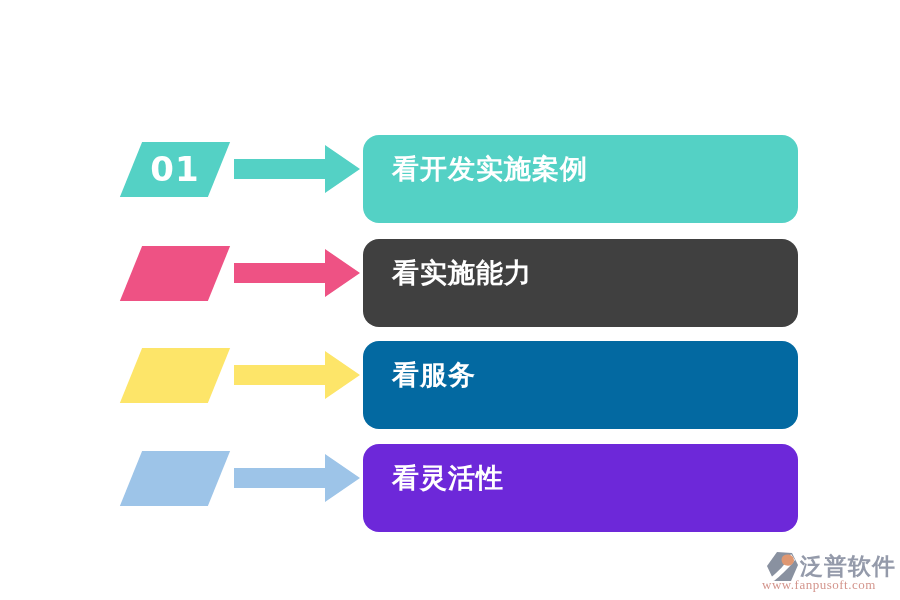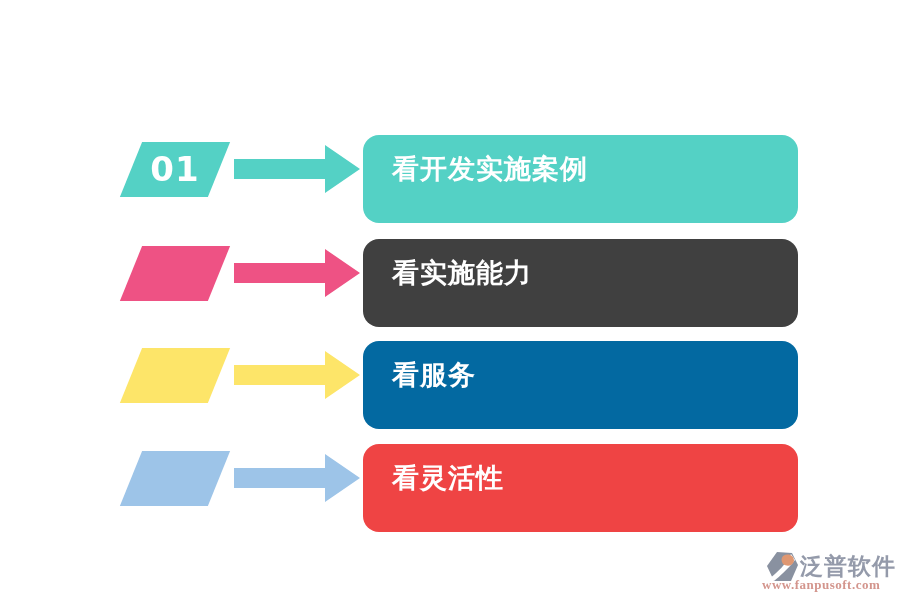--- a/index.html
+++ b/index.html
@@ -34,21 +34,21 @@
   }
   .bar span{padding-left:29px;}
 
   .watermark{position:absolute;left:745px;top:548px;width:155px;height:48px;opacity:0.92;}
   .wm-icon{position:absolute;left:22px;top:3px;width:31px;height:32px;display:block;}
   .wm-brand{
     position:absolute;left:55px;top:3px;font-size:23px;font-weight:bold;
     letter-spacing:1px;white-space:nowrap;
   }
   .wm-url{
-    position:absolute;left:17px;top:29px;font-size:13px;font-weight:bold;
+    position:absolute;left:17px;top:29px;font-size:13px;font-weight:normal;
     letter-spacing:0.5px;white-space:nowrap;
     font-family:"Liberation Serif","DejaVu Serif",serif;
   }
 </style>
 </head>
 <body>
 
 <div class="canvas">
 
   <div class="step-row row-0">
@@ -80,21 +80,21 @@
     <div class="bar" style="background-color: #0369a1;">
       <span>看服务</span>
     </div>
   </div>
 
   <div class="step-row row-3">
     <div class="para" style="background-color: rgb(157, 196, 232);"></div>
     <svg class="arrow" viewBox="0 0 126 48" preserveAspectRatio="none">
       <polygon points="0,14 91,14 91,0 126,24 91,48 91,34 0,34" style="fill: rgb(157, 196, 232);"></polygon>
     </svg>
-    <div class="bar" style="background-color: #ef4444;">
+    <div class="bar" style="background-color: #6d28d9;">
       <span>看灵活性</span>
     </div>
   </div>
 
   <div class="watermark">
     <svg class="wm-icon" viewBox="0 0 31 32">
       <polygon points="10,1 25,2 31,14 24,30 7,30 0,15" style="fill: rgb(127, 136, 152);"></polygon>
       <path d="M3,27 C10,22 19,13 24,3 L28,9 C21,18 13,25 7,30 Z" fill="#ffffff"></path>
       <path d="M16,5 C21,2 27,4 27,10 C26,15 20,16 16,13 C14,10 14,7 16,5 Z" style="fill: rgb(221, 143, 102);"></path>
     </svg>

